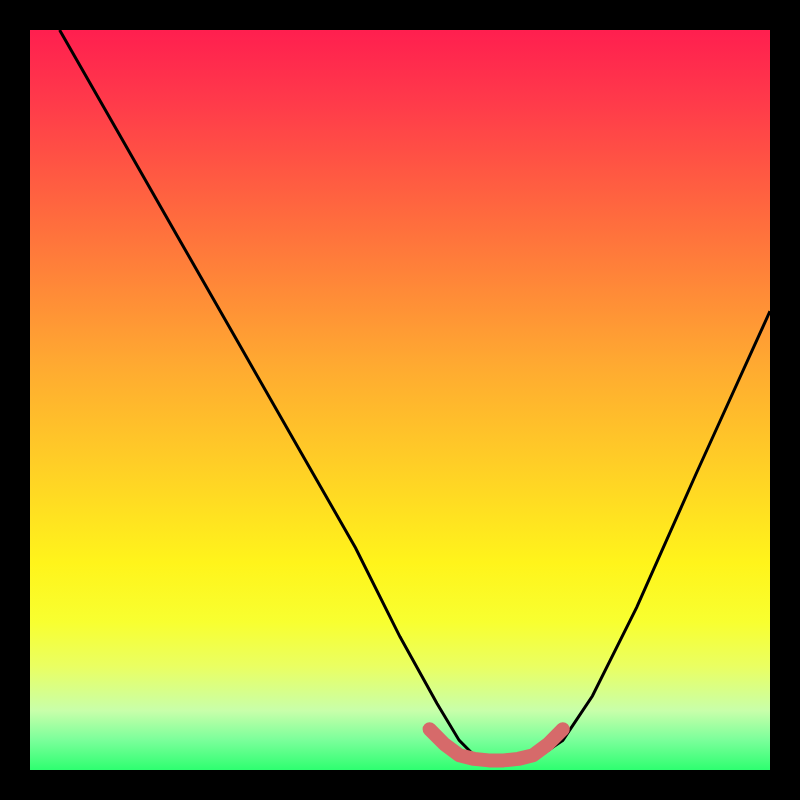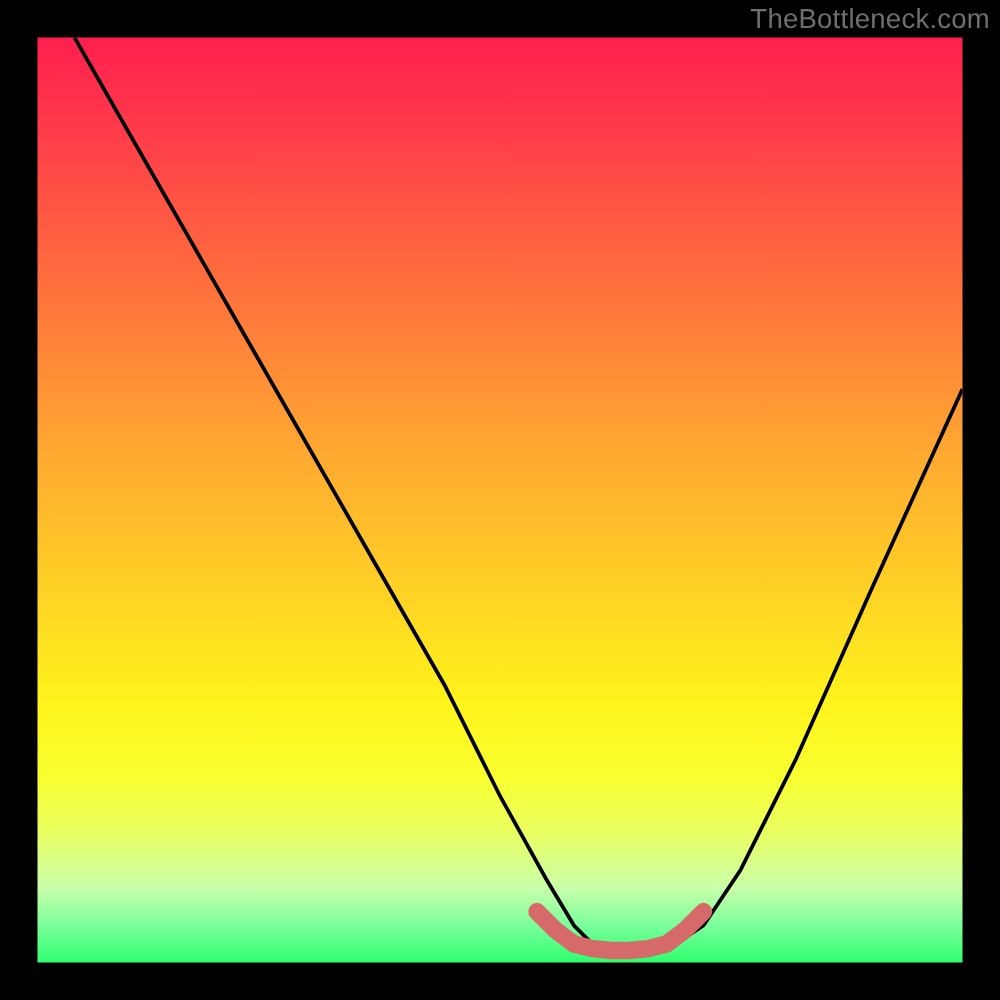--- a/index.html
+++ b/index.html
@@ -54,20 +54,19 @@
     left: 0;
     top: 0;
     width: 740px;
     height: 740px;
   }
 </style>
 </head>
 <body>
 
 <div class="frame">
-  <div class="watermark">TheBottleneck.com</div>
   <div class="plot">
     <svg class="curve" viewBox="0 0 740 740" preserveAspectRatio="none">
       <path id="series-0" fill="none" stroke="#000000" stroke-width="3" d="M29.6 0.0 L88.8 103.6 L148.0 207.2 L207.2 310.8 L266.4 414.4 L325.6 518.0 L370.0 606.8 L407.0 673.4 L429.2 710.4 L444.0 725.2 L466.2 728.9 L488.4 728.9 L510.6 725.2 L532.8 710.4 L562.4 666.0 L606.8 577.2 L666.0 444.0 L740.0 281.2"></path>
       <path id="series-1" fill="none" stroke="#d66a6a" stroke-width="14" stroke-linecap="round" stroke-linejoin="round" d="M399.6 699.3 L414.4 714.1 L429.2 725.2 L444.0 728.9 L458.8 730.4 L473.6 730.4 L488.4 728.9 L503.2 725.2 L518.0 714.1 L532.8 699.3"></path>
     </svg>
   </div>
 </div>
 
 </body></html>

